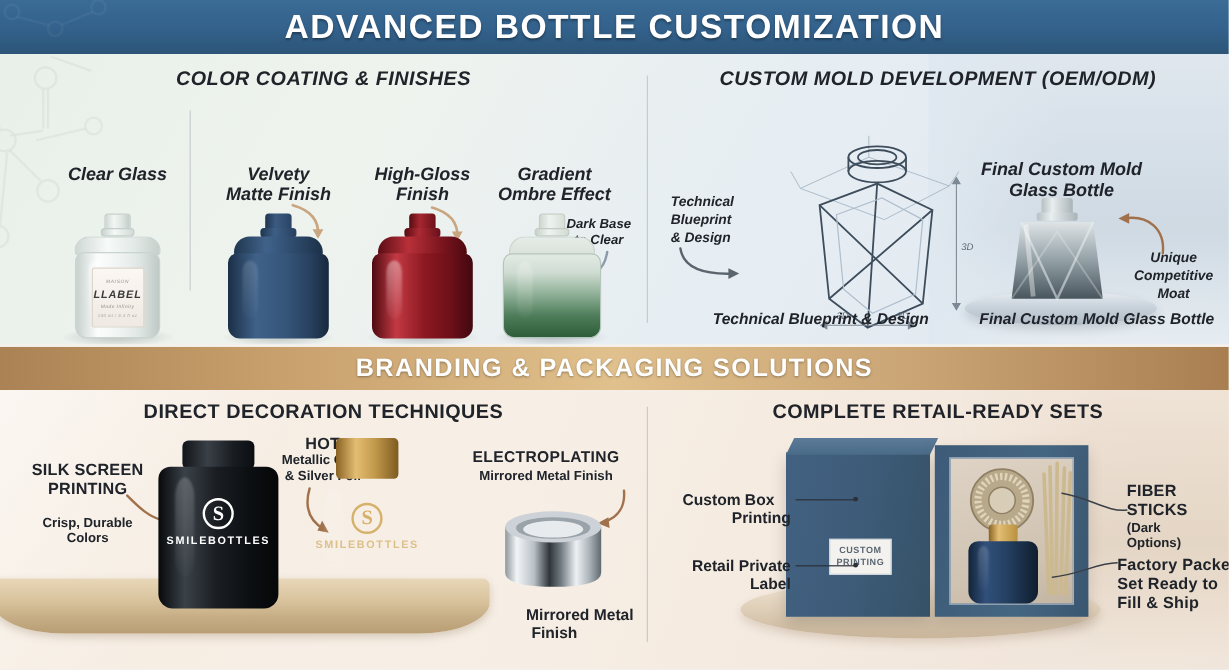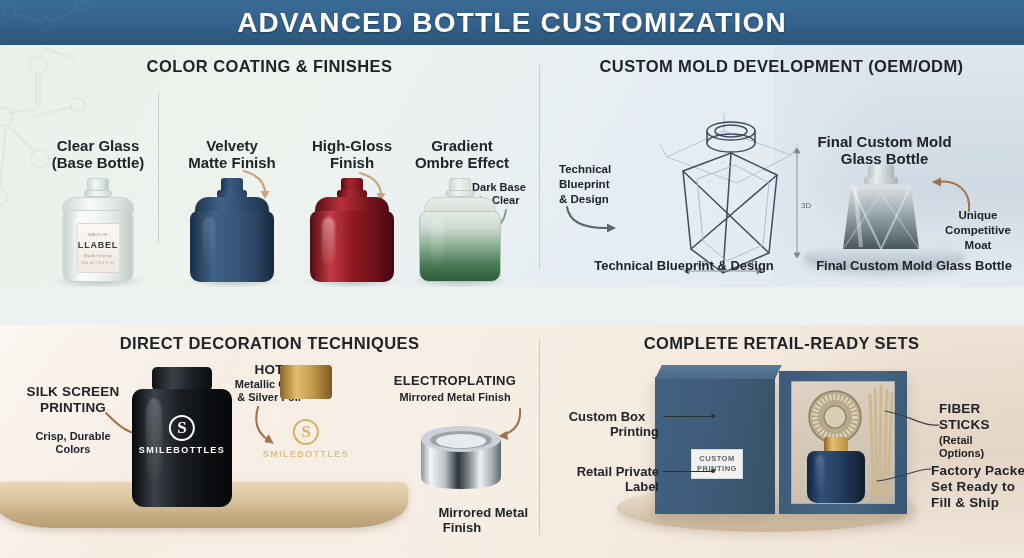--- a/index.html
+++ b/index.html
@@ -26,21 +26,21 @@
   }
   #banner-mid {
     top: 287px; height: 38px;
     background: linear-gradient(90deg,#ab8254 0%,#c79f6c 22%,#e0c08c 50%,#c8a273 76%,#a97f51 100%);
     border-top: 2px solid #f6f1ea;
   }
   #banner-mid .banner-title { font-size: 21px; }
 
   
   .section { position: absolute; left: 0; width: 1024px; overflow: hidden; }
-  #section-top    { top: 45px;  height: 242px; background: linear-gradient(120deg,#e9f0e9 0%,#eef3ee 30%,#e6edf3 62%,#dfe8f0 100%); }
+  #section-top    { top: 45px;  height: 242px; background: linear-gradient(120deg,#e9f0e9 0%,#eef3ee 30%,#e6edf3 62%,#dfe8f0 100%); font-style: italic; }
   #section-bottom { top: 325px; height: 233px; background: linear-gradient(110deg,#f6ece1 0%,#f7efe6 40%,#f3e8dd 75%,#efe2d6 100%); }
 
   .panel { position: absolute; top: 0; bottom: 0; }
   .panel-left  { left: 0;     width: 539px; }
   .panel-right { left: 539px; width: 485px; }
 
   .vdivider { position: absolute; width: 1px; background: rgba(120,130,140,.32); }
 
   .panel-title {
     position: absolute; left: 0; width: 100%; text-align: center;
@@ -208,21 +208,20 @@
     <div class="factory-bg"></div>
 
     <div class="vdivider" style="left:539px; top:18px; height:206px;"></div>
 
     <div class="panel panel-left">
       <div class="panel-title" style="top:12px;">COLOR COATING &amp; FINISHES</div>
 
       <div class="vdivider" style="left:158px; top:47px; height:150px;"></div>
 
       <div class="lbl lbl-top lbl-center" style="left:28px; top:92px; width:140px;">Clear Glass</div>
-      <div class="lbl lbl-top lbl-center" style="left:28px; top:109px; width:140px;">(Base Bottle)</div>
 
       <div class="bottle" style="left:48px; top:133px; width:100px; height:105px;">
         <div class="shadow-ell" style="bottom:-6px; width:96px; height:16px;"></div>
         <div class="neck" style="top:0;  width:22px; height:16px; background:linear-gradient(90deg,#cfd8d4,#f2f6f4 35%,#dde5e1 70%,#c3ccc8); border:1px solid #c7d1cd;"></div>
         <div class="collar" style="top:12px; width:28px; height:7px; background:linear-gradient(90deg,#c9d3cf,#f4f8f6 40%,#d2dbd7); border:1px solid #c4cecA;"></div>
         <div class="shoulder" style="top:19px; width:72px; height:16px; background:linear-gradient(90deg,#cfd8d4,#f7faf8 38%,#e2e9e6 70%,#c6cfcb); border:1px solid #cbd5d1; border-bottom:none;"></div>
         <div class="body" style="top:32px; width:71px; height:72px; background:linear-gradient(90deg,#c7d1cd 0%,#fbfdfc 26%,#eef3f1 55%,#dde5e2 78%,#bfc9c5 100%); border:1px solid #c9d3cf;">
           <div class="gloss"></div>
           <div class="label-card" style="top:12px; width:44px; height:50px;">
             <span class="l1">MAISON</span>
@@ -373,20 +372,23 @@
 
       <svg class="arrow" style="left:388px; top:126px; width:46px; height:44px" viewBox="0 0 46 44">
         <path d="M42 40 C44 20, 30 8, 10 11" stroke="#a0714a" stroke-width="2" fill="none" stroke-linecap="round"></path>
         <path d="M5 11 l9 -4.5 l0 9 z" fill="#a0714a"></path>
       </svg>
 
       <div class="lbl lbl-bot lbl-center" style="left:250px; top:213px; width:250px;">Final Custom Mold Glass Bottle</div>
     </div>
   </div>
 
+  <div class="banner" id="banner-mid">
+    <span class="banner-title">BRANDING &amp; PACKAGING SOLUTIONS</span>
+  </div>
 
   <div class="section" id="section-bottom">
     <div class="sun-wash"></div>
     <div class="factory-bg2"></div>
 
     <div class="vdivider" style="left:539px; top:14px; height:196px;"></div>
 
     <div class="panel panel-left">
       <div class="panel-title" style="top:9px;">DIRECT DECORATION TECHNIQUES</div>
 
@@ -508,21 +510,21 @@
       <div class="leader" style="left:124px; top:91px; width:50px;"></div>
       <div class="leader-dot" style="left:172px; top:89px;"></div>
 
       <div class="lbl lbl-bot" style="left:10px; top:139px; width:110px; text-align:right;">Retail Private</div>
       <div class="lbl lbl-bot" style="left:10px; top:154px; width:110px; text-align:right;">Label</div>
       <div class="leader" style="left:124px; top:146px; width:50px;"></div>
       <div class="leader-dot" style="left:172px; top:144px;"></div>
 
       <div class="lbl lbl-cap" style="left:400px; top:76px; width:86px;">FIBER</div>
       <div class="lbl lbl-cap" style="left:400px; top:92px; width:86px;">STICKS</div>
-      <div class="lbl lbl-note" style="left:400px; top:109px; width:86px;">(Retail</div>
+      <div class="lbl lbl-note" style="left:400px; top:109px; width:86px;">(Dark</div>
       <div class="lbl lbl-note" style="left:400px; top:122px; width:86px;">Options)</div>
       <svg class="arrow" style="left:344px; top:72px; width:58px; height:34px" viewBox="0 0 58 34">
         <path d="M56 28 C40 30, 26 18, 2 14" stroke="#3a3f46" stroke-width="1.2" fill="none" stroke-linecap="round"></path>
       </svg>
 
       <div class="lbl lbl-cap" style="left:392px; top:138px; width:108px;">Factory Packed:</div>
       <div class="lbl lbl-cap" style="left:392px; top:154px; width:108px;">Set Ready to</div>
       <div class="lbl lbl-cap" style="left:392px; top:170px; width:108px;">Fill &amp; Ship</div>
       <svg class="arrow" style="left:336px; top:130px; width:58px; height:34px" viewBox="0 0 58 34">
         <path d="M56 14 C40 14, 24 24, 2 26" stroke="#3a3f46" stroke-width="1.2" fill="none" stroke-linecap="round"></path>

